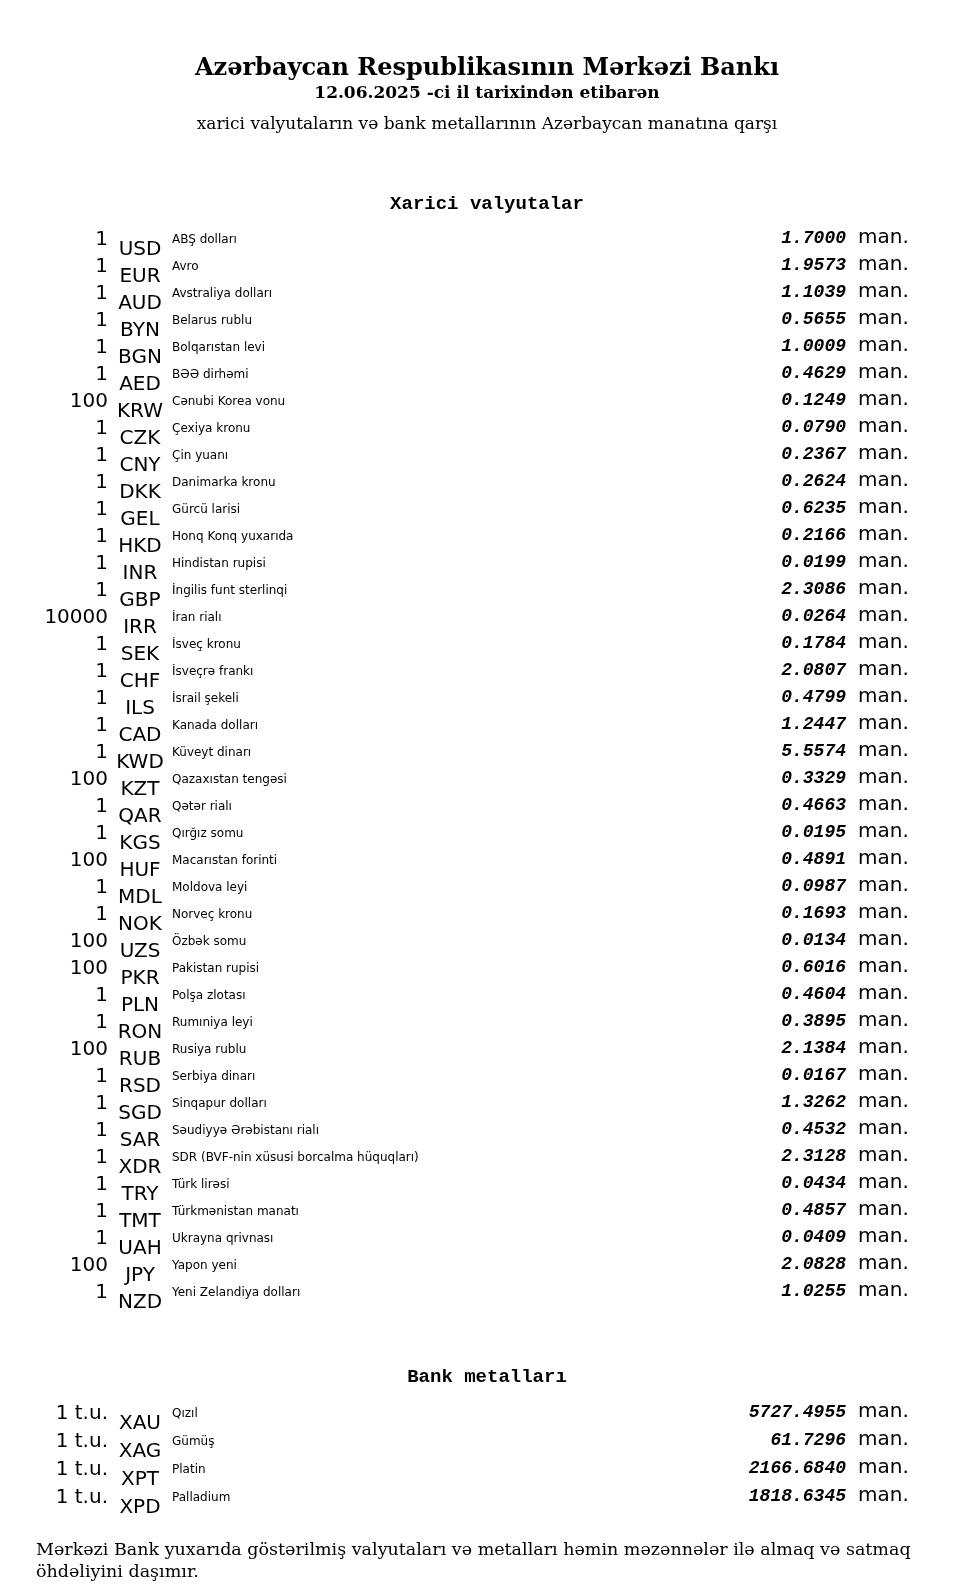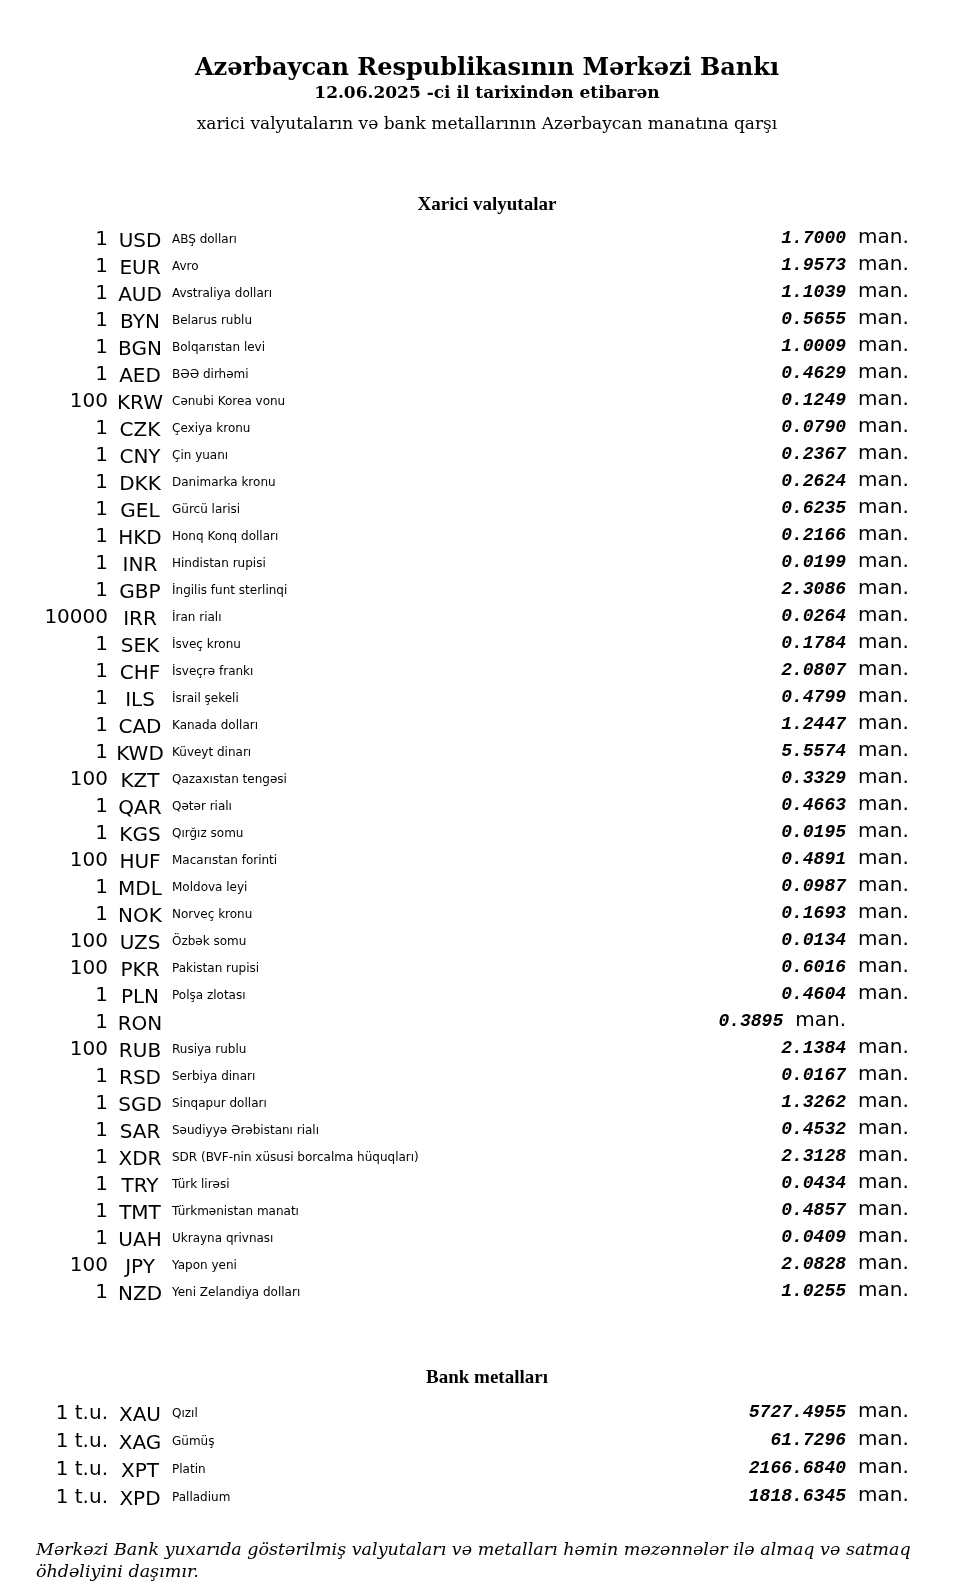--- a/index.html
+++ b/index.html
@@ -32,21 +32,21 @@
   .subtitle {
     margin-top: 10px;
     font-family: "DejaVu Serif", serif;
     font-weight: normal;
     font-size: 17px;
     line-height: 21px;
   }
   
   .section-heading {
     text-align: center;
-    font-family: Liberation Serif, serif;
+    font-family: Liberation Mono, monospace;
     font-weight: bold;
     font-size: 19px;
     line-height: 24px;
   }
   .heading-currencies { margin-top: 58px; }
   .heading-metals { margin-top: 62px; }
   
   .rates-table { margin-top: 7px; padding-right: 64px; }
   .rates-table.metals { }
   .row {
@@ -61,21 +61,21 @@
     text-align: right;
     font-size: 20px;
     position: relative;
     top: 2px;
     white-space: nowrap;
   }
   .code {
     text-align: center;
     font-size: 20px;
     position: relative;
-    top: 4px;
+    top: 12px;
     white-space: nowrap;
   }
   .name {
     text-align: left;
     font-size: 12px;
     white-space: nowrap;
   }
   .rate {
     text-align: right;
     font-family: Liberation Mono, monospace;
@@ -88,21 +88,20 @@
     text-align: left;
     padding-left: 12px;
     font-size: 20px;
     white-space: nowrap;
   }
   
   .footer {
     margin-top: 30px;
     padding: 0 36px;
     font-family: "DejaVu Serif", serif;
-    font-style: italic;
     font-size: 17.5px;
     line-height: 22px;
   }
 </style>
 </head>
 <body>
 
 <div class="page">
 
   <div class="hdr">
@@ -199,21 +198,21 @@
         <span class="qty">1</span>
         <span class="code">GEL</span>
         <span class="name">Gürcü larisi</span>
         <span class="rate">0.6235</span>
         <span class="unit">man.</span>
       </div>
 
       <div class="row">
         <span class="qty">1</span>
         <span class="code">HKD</span>
-        <span class="name">Honq Konq dolları</span>
+        <span class="name">Honq Konq yuxarıda</span>
         <span class="rate">0.2166</span>
         <span class="unit">man.</span>
       </div>
 
       <div class="row">
         <span class="qty">1</span>
         <span class="code">INR</span>
         <span class="name">Hindistan rupisi</span>
         <span class="rate">0.0199</span>
         <span class="unit">man.</span>
@@ -343,20 +342,21 @@
         <span class="qty">1</span>
         <span class="code">PLN</span>
         <span class="name">Polşa zlotası</span>
         <span class="rate">0.4604</span>
         <span class="unit">man.</span>
       </div>
 
       <div class="row">
         <span class="qty">1</span>
         <span class="code">RON</span>
+        <span class="name">Rumıniya leyi</span>
         <span class="rate">0.3895</span>
         <span class="unit">man.</span>
       </div>
 
       <div class="row">
         <span class="qty">100</span>
         <span class="code">RUB</span>
         <span class="name">Rusiya rublu</span>
         <span class="rate">2.1384</span>
         <span class="unit">man.</span>

